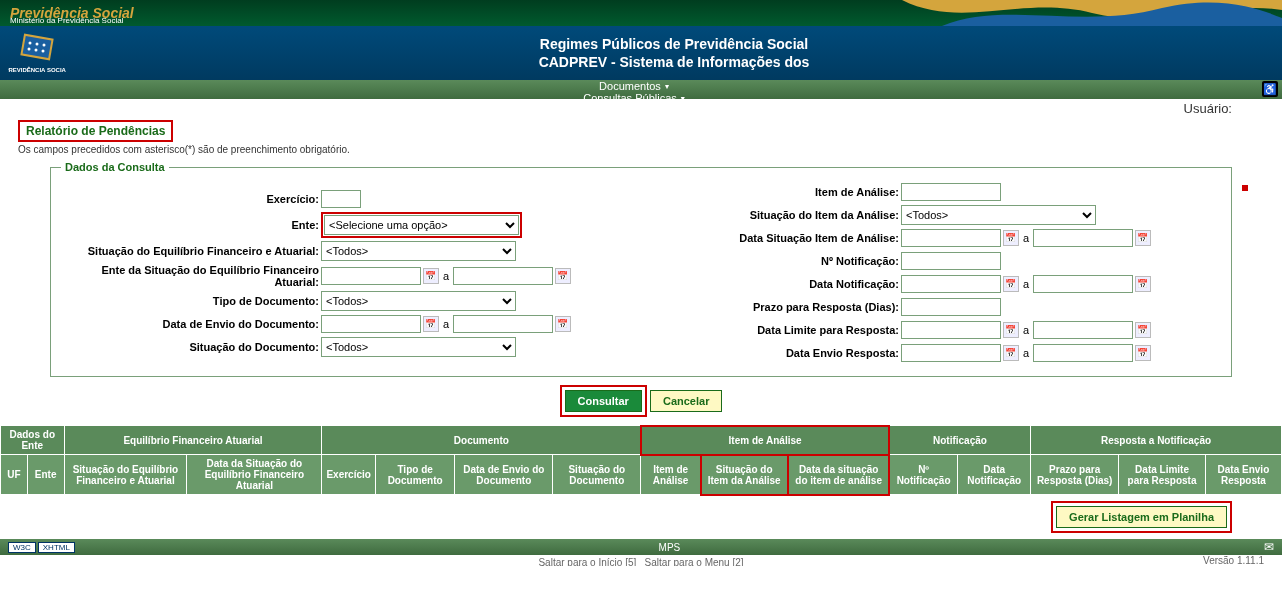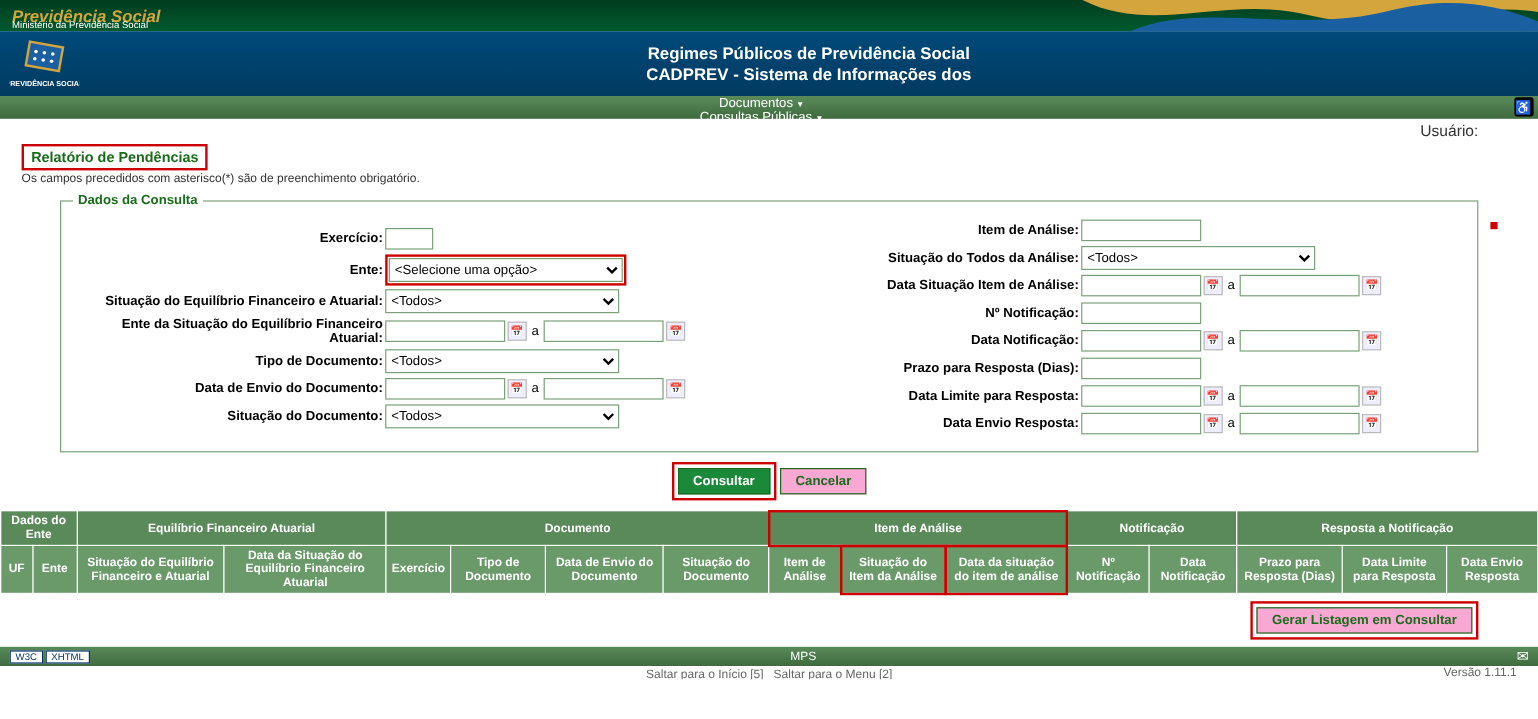--- a/index.html
+++ b/index.html
@@ -41,21 +41,21 @@
 .txt.w100 { width: 100px; }
 select.sel { border: 1px solid #7aa07a; height: 20px; font-size: 11px; background: #fff; }
 .sel.w195 { width: 195px; }
 .cal-icon { width: 16px; height: 16px; display: inline-flex; align-items: center; justify-content: center; cursor: pointer; border: 1px solid #bbb; background: #eef; font-size: 9px; }
 .sep-a { font-size: 11px; margin: 0 2px; }
 
 .highlight-box { border: 2px solid #c00; padding: 1px; display: inline-flex; }
 .red-dot { position: absolute; right: 34px; top: 185px; width: 6px; height: 6px; background: #c00; }
 
 .btn-row { text-align: center; margin: 8px 0; }
-.btn { display: inline-block; border: 1px solid #1a6b1a; padding: 4px 12px; font-size: 11px; font-weight: bold; cursor: pointer; background: #f9a8d4; color: #1a6b1a; }
+.btn { display: inline-block; border: 1px solid #1a6b1a; padding: 4px 12px; font-size: 11px; font-weight: bold; cursor: pointer; background: #fef9c3; color: #1a6b1a; }
 .btn.primary { background: #1a8a3a; color: #fff; }
 .btn-highlight { display: inline-block; border: 2px solid #c00; padding: 3px; }
 
 .result-table { width: 100%; border-collapse: collapse; margin-top: 4px; }
 .result-table th { background: #6a9a6a; color: #fff; font-size: 10px; font-weight: bold; border: 1px solid #fff; padding: 3px 4px; text-align: center; vertical-align: middle; }
 .group-header th { background: #5a8a5a; }
 
 .gen-btn-wrap { text-align: right; margin: 6px 50px 6px 0; }
 .gen-btn-highlight { display: inline-block; border: 2px solid #c00; padding: 3px; }
 
@@ -193,21 +193,21 @@
     </div>
 
     <div class="form-col">
       <div class="form-row">
         <div class="form-label tight">Item de Análise:</div>
         <div class="form-control">
             <input class="txt w100" style="">
           </div>
       </div>
       <div class="form-row">
-        <div class="form-label tight">Situação do Todos da Análise:</div>
+        <div class="form-label tight">Situação do Item da Análise:</div>
         <div class="form-control">
             <select class="sel w195"><option>&lt;Todos&gt;</option></select>
           </div>
       </div>
       <div class="form-row">
         <div class="form-label tight">Data Situação Item de Análise:</div>
         <div class="form-control">
           <input class="txt w100" style="">
           <span class="cal-icon">📅</span>
           <span class="sep-a">a</span>
@@ -294,21 +294,21 @@
       <th>Data Notificação</th>
       <th>Prazo para Resposta (Dias)</th>
       <th>Data Limite para Resposta</th>
       <th>Data Envio Resposta</th>
     </tr>
   </thead>
 </table>
 
 <div class="gen-btn-wrap">
   <span class="gen-btn-highlight">
-    <button class="btn">Gerar Listagem em Consultar</button>
+    <button class="btn">Gerar Listagem em Planilha</button>
   </span>
 </div>
 
 <div class="footer-bar">
   <div class="footer-badges">
     <span class="footer-badge">W3C</span>
     <span class="footer-badge">XHTML</span>
   </div>
   <div class="footer-center">MPS</div>
   <span class="footer-mail">✉</span>

